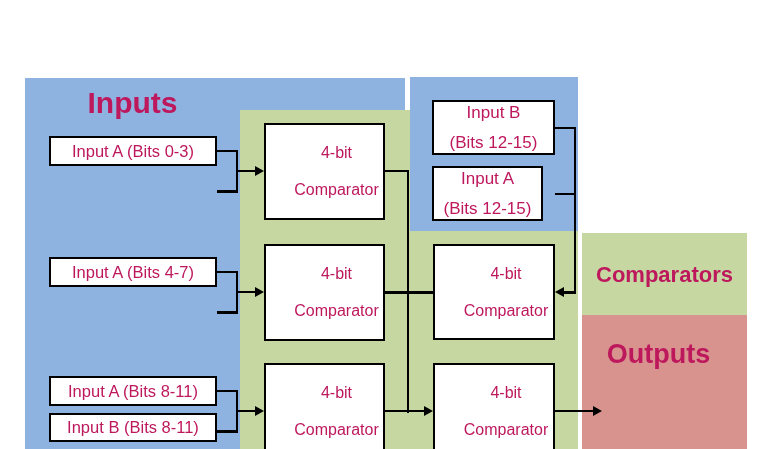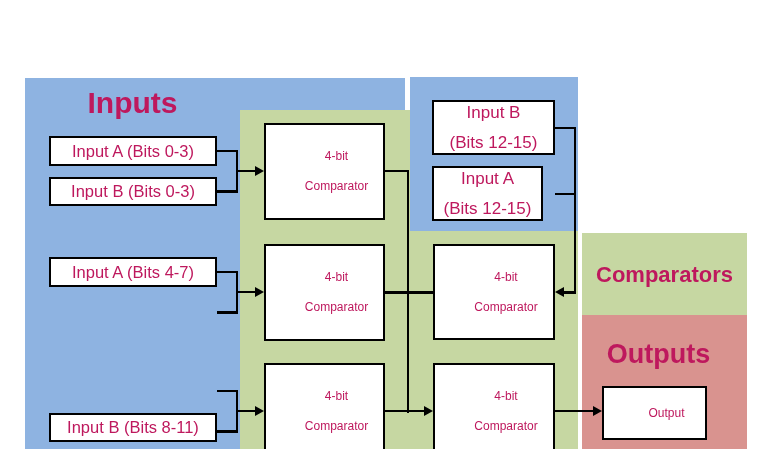--- a/index.html
+++ b/index.html
@@ -13,21 +13,21 @@
   .r-red{background:#D9938F;}
   .title{position:absolute;font-weight:bold;text-align:center;letter-spacing:0px;}
   .box{
     position:absolute;background:#ffffff;border:2.5px solid #000;
     display:flex;flex-direction:column;align-items:center;justify-content:center;
     text-align:center;box-sizing:border-box;line-height:1.25;gap:9px;
   }
   .box span{display:block;}
   .lbl-sm{font-size:16.5px;}
   .lbl-md{font-size:17px;}
-  .comp{font-size:12px;line-height:1.75;padding-left:24px;}
+  .comp{font-size:16px;line-height:1.75;padding-left:24px;}
   .wire{position:absolute;background:#000;}
   .ah-right{position:absolute;width:0;height:0;
     border-top:5.5px solid transparent;border-bottom:5.5px solid transparent;
     border-left:9px solid #000;}
   .ah-left{position:absolute;width:0;height:0;
     border-top:5.5px solid transparent;border-bottom:5.5px solid transparent;
     border-right:9px solid #000;}
 </style>
 </head>
 <body>
@@ -41,28 +41,28 @@
   <div class="region r-green" style="left:582px;top:185px;width:165px;height:82px;"></div>
   <div class="region r-red" style="left:582px;top:267px;width:165px;height:157px;"></div>
 
   <div class="title" style="left:40px;top:38px;width:185px;font-size:30px;">Inputs</div>
   <div class="title" style="left:582px;top:214px;width:165px;font-size:22px;">Comparators</div>
   <div class="title" style="left:582px;top:291px;width:153px;font-size:27px;">Outputs</div>
 
   <div class="box lbl-sm" style="left:49px;top:88px;width:168px;height:30px;">
     <span>Input A (Bits 0-3)</span>
   </div>
-  <div class="box lbl-sm" style="left:49px;top:129px;width:168px;height:29px;">
-    <span>Input B (Bits 0-3)</span>
-  </div>
 
   <div class="box lbl-sm" style="left:49px;top:209px;width:168px;height:30px;justify-content:center;">
     <span>Input A (Bits 4-7)</span>
   </div>
 
+  <div class="box lbl-sm" style="left:49px;top:328px;width:168px;height:30px;">
+    <span>Input A (Bits 8-11)</span>
+  </div>
   <div class="box lbl-sm" style="left:49px;top:365px;width:168px;height:29px;">
     <span>Input B (Bits 8-11)</span>
   </div>
 
   <div class="box lbl-md" style="left:432px;top:52px;width:123px;height:55px;">
     <span>Input B</span>
     <span>(Bits 12-15)</span>
   </div>
   <div class="box lbl-md" style="left:432px;top:118px;width:111px;height:55px;">
     <span>Input A</span>
@@ -84,23 +84,20 @@
 
   <div class="box comp" style="left:433px;top:196px;width:122px;height:96px;">
     <span>4-bit</span>
     <span>Comparator</span>
   </div>
   <div class="box comp" style="left:433px;top:315px;width:122px;height:96px;">
     <span>4-bit</span>
     <span>Comparator</span>
   </div>
 
-  <div class="box comp" style="left:602px;top:338px;width:105px;height:54px;">
-    <span>Output</span>
-  </div>
 
   <div class="wire" style="left:217px;top:101.5px;width:21px;height:2.5px;"></div>
   <div class="wire" style="left:217px;top:142px;width:21px;height:2.5px;"></div>
   <div class="wire" style="left:235.5px;top:101.5px;width:2.5px;height:43px;"></div>
   <div class="wire" style="left:235.5px;top:121.8px;width:20px;height:2.5px;"></div>
   <div class="ah-right" style="left:255px;top:117.5px;"></div>
 
   <div class="wire" style="left:217px;top:222.5px;width:21px;height:2.5px;"></div>
   <div class="wire" style="left:217px;top:263px;width:21px;height:2.5px;"></div>
   <div class="wire" style="left:235.5px;top:222.5px;width:2.5px;height:43px;"></div>

